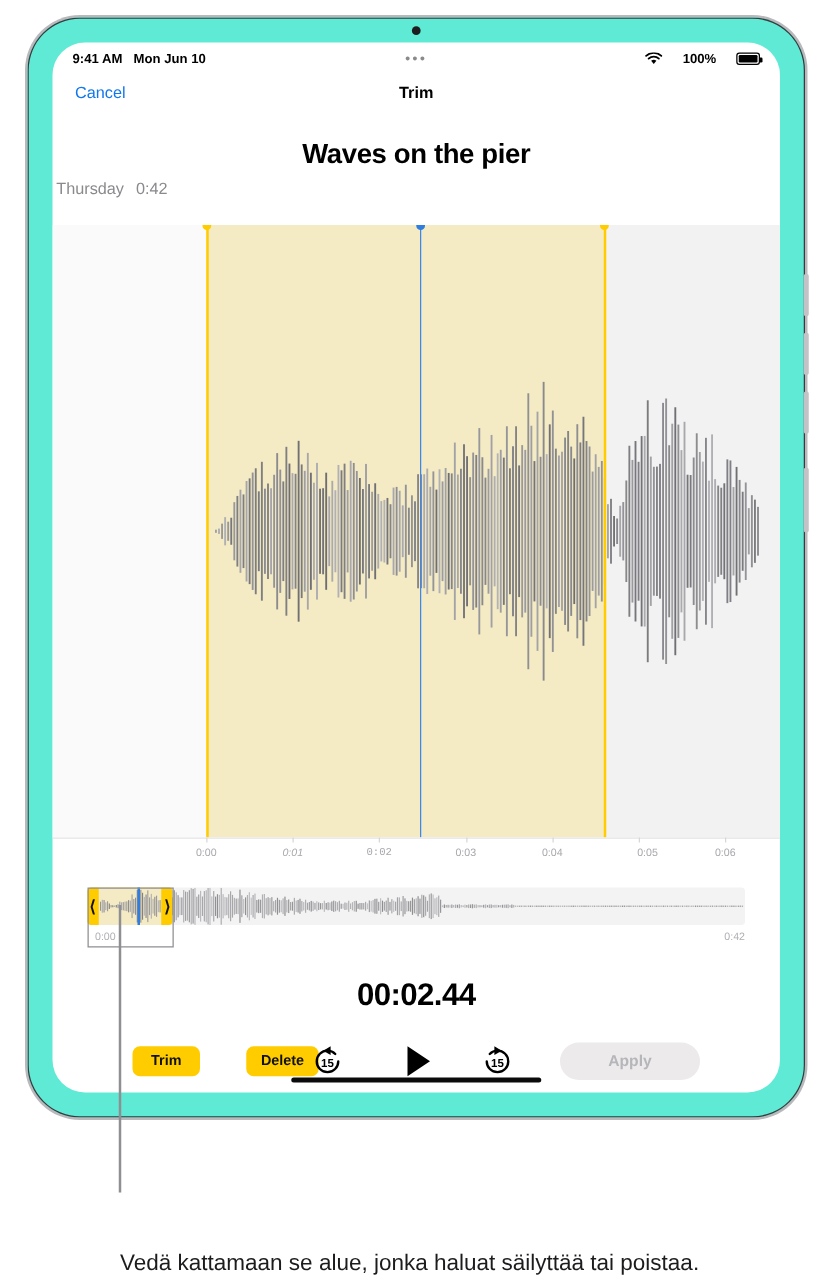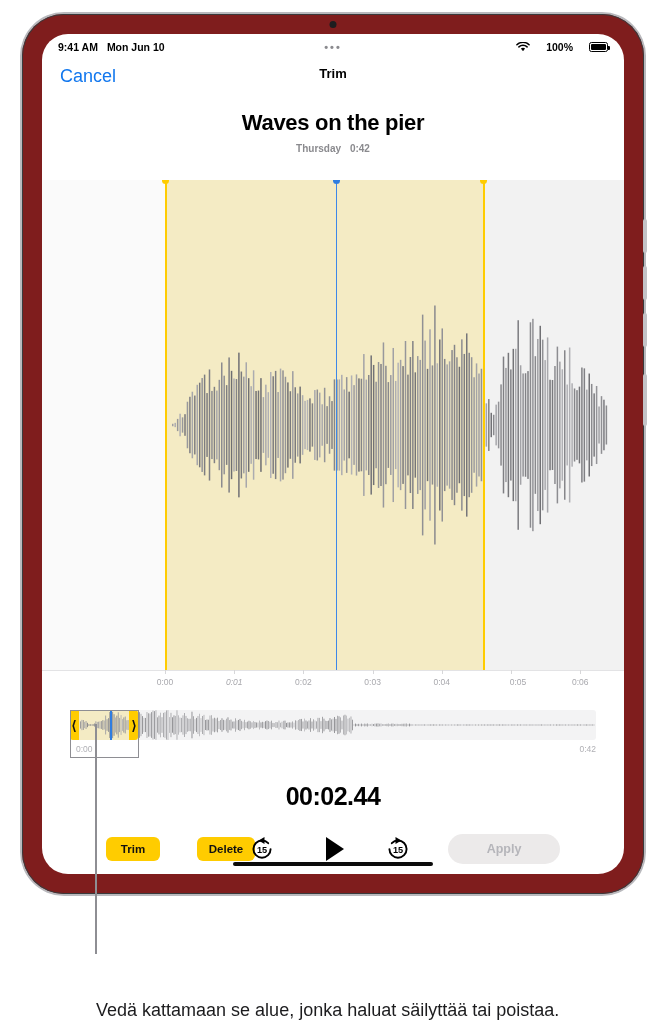--- a/index.html
+++ b/index.html
@@ -1,21 +1,21 @@
 <!DOCTYPE html>
 <html><head>
 <meta charset="utf-8">
 <style>
   html,body{margin:0;padding:0;background:#fff;}
   body{width:665px;height:1024px;position:relative;overflow:hidden;
        font-family:"Liberation Sans",sans-serif;}
 
   
   #device{position:absolute;left:22px;top:14px;width:622px;height:880px;
-          background:#7f1d1d;border-radius:42px;
+          background:#5eead4;border-radius:42px;
           box-shadow:0 0 0 2px #b9b9bd, inset 0 0 0 1px #3a3a3c;}
   #screen{position:absolute;left:20px;top:20px;width:582px;height:840px;
           background:#ffffff;border-radius:26px;overflow:hidden;}
 
   .side-btn{position:absolute;background:#c3c3c7;border-radius:2px;}
   #vol-a{right:-3px;top:205px;width:4px;height:34px;}
   #vol-b{right:-3px;top:252px;width:4px;height:34px;}
   #vol-c{right:-3px;top:299px;width:4px;height:34px;}
   #pwr  {right:-3px;top:360px;width:4px;height:52px;}
   #cam  {position:absolute;left:50%;top:7px;transform:translateX(-50%);
@@ -30,29 +30,29 @@
            letter-spacing:2px;color:#8a8a8e;font-size:11px;line-height:6px;}
   #sb-right{margin-left:auto;display:flex;gap:16px;align-items:center;}
   .batt{width:19px;height:9.5px;border:1.2px solid #000;border-radius:2.4px;
         position:relative;box-sizing:border-box;}
   .batt::after{content:"";position:absolute;right:-3px;top:2.6px;width:1.6px;
                height:4px;background:#000;border-radius:0 1px 1px 0;}
   .batt i{position:absolute;left:1px;top:1px;bottom:1px;width:15px;background:#000;border-radius:1px;}
 
   
   #navbar{position:absolute;left:0;top:26px;width:582px;height:34px;}
-  #cancel-btn{position:absolute;left:18px;top:6px;font-size:18px;color:#1177ee;}
+  #cancel-btn{position:absolute;left:18px;top:6px;font-size:13px;color:#1177ee;}
   #nav-title{position:absolute;left:50%;top:6px;transform:translateX(-50%);
              font-size:13px;font-weight:bold;color:#000;}
 
   
   #rec-title{position:absolute;left:0;top:76px;width:582px;text-align:center;
              font-size:22px;font-weight:bold;color:#000;letter-spacing:-.3px;}
-  #rec-sub{position:absolute;left:0;top:109px;width:582px;text-align:center;
-           font-size:10px;font-weight:bold;color:#8a8a8e;}
+  #rec-sub{position:absolute;left:0;top:109px;width:582px;text-align:left;
+           font-size:13px;font-weight:normal;color:#8a8a8e;}
   #rec-sub span{margin:0 3px;}
 
   
   #wavepanel{position:absolute;left:0;top:146px;width:582px;height:490px;
              background:#fafafa;overflow:hidden;}
   #unsel-right{position:absolute;left:442px;top:0;width:140px;height:490px;background:#f2f2f2;}
   #selection{position:absolute;left:123px;top:0;width:319px;height:490px;background:#f4ebc4;}
   .wavecanvas{position:absolute;left:0;top:0;width:582px;height:490px;}
   .handle{position:absolute;top:0;width:1.6px;height:490px;background:#ffcc00;}
   .handle .knob{position:absolute;left:-2.6px;top:-3px;width:7px;height:7px;
@@ -353,21 +353,21 @@
         </div>
     </div>
 
     <div id="ruler">
       <div class="tickline"></div>
     <div class="tick" style="left: 123px;"></div>
         <div class="lbl" style="left: 123px;">0:00</div>
         <div class="tick" style="left: 192.2px;"></div>
         <div class="lbl" style="left: 192.2px; font-style: italic;">0:01</div>
         <div class="tick" style="left: 261.4px;"></div>
-        <div class="lbl" style="left: 261.4px;">0:02</div>
+        <div class="lbl" style="left: 261.4px; font-family: Liberation Mono, monospace;">0:02</div>
         <div class="tick" style="left: 330.6px;"></div>
         <div class="lbl" style="left: 330.6px;">0:03</div>
         <div class="tick" style="left: 399.8px;"></div>
         <div class="lbl" style="left: 399.8px;">0:04</div>
         <div class="tick" style="left: 469px;"></div>
         <div class="lbl" style="left: 476px;">0:05</div>
         <div class="tick" style="left: 538.2px;"></div>
         <div class="lbl" style="left: 538.2px;">0:06</div>
       </div>
 

